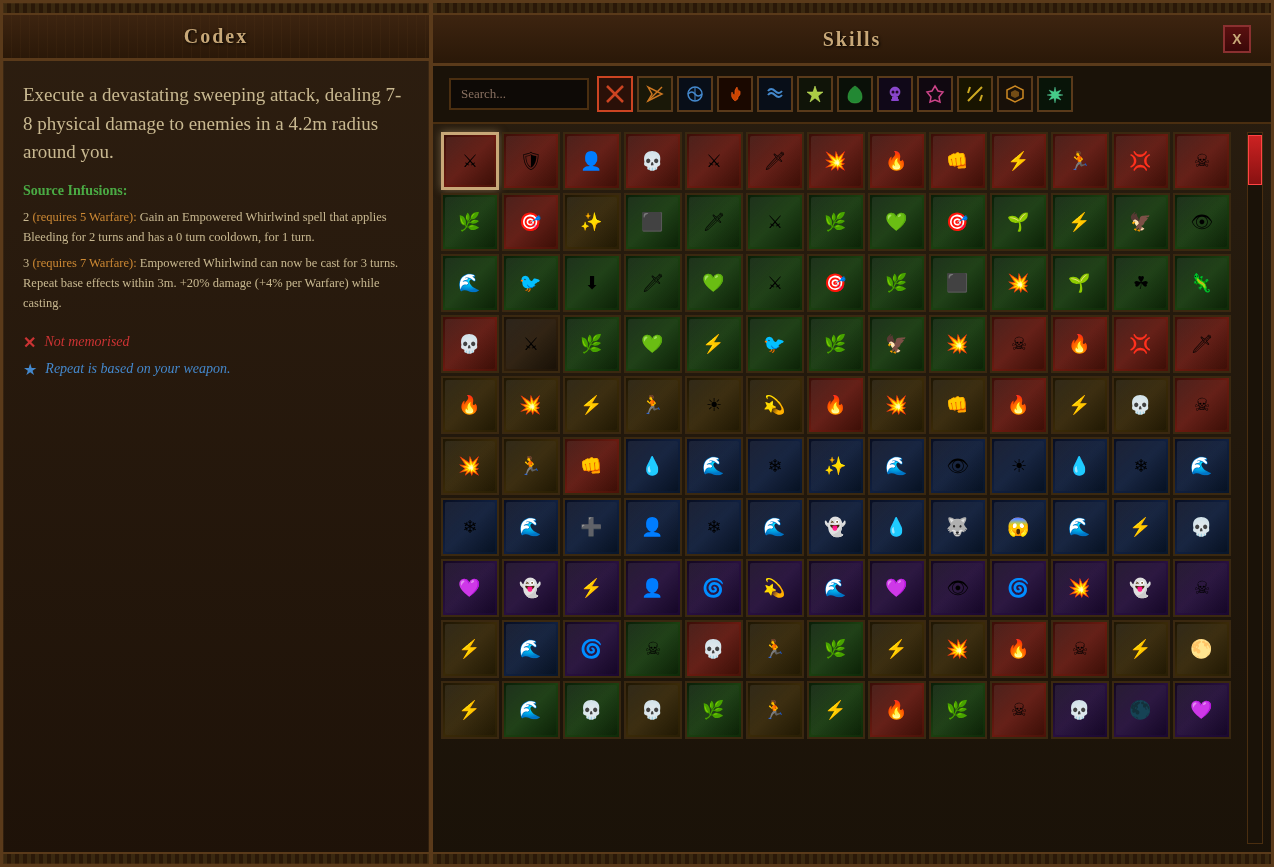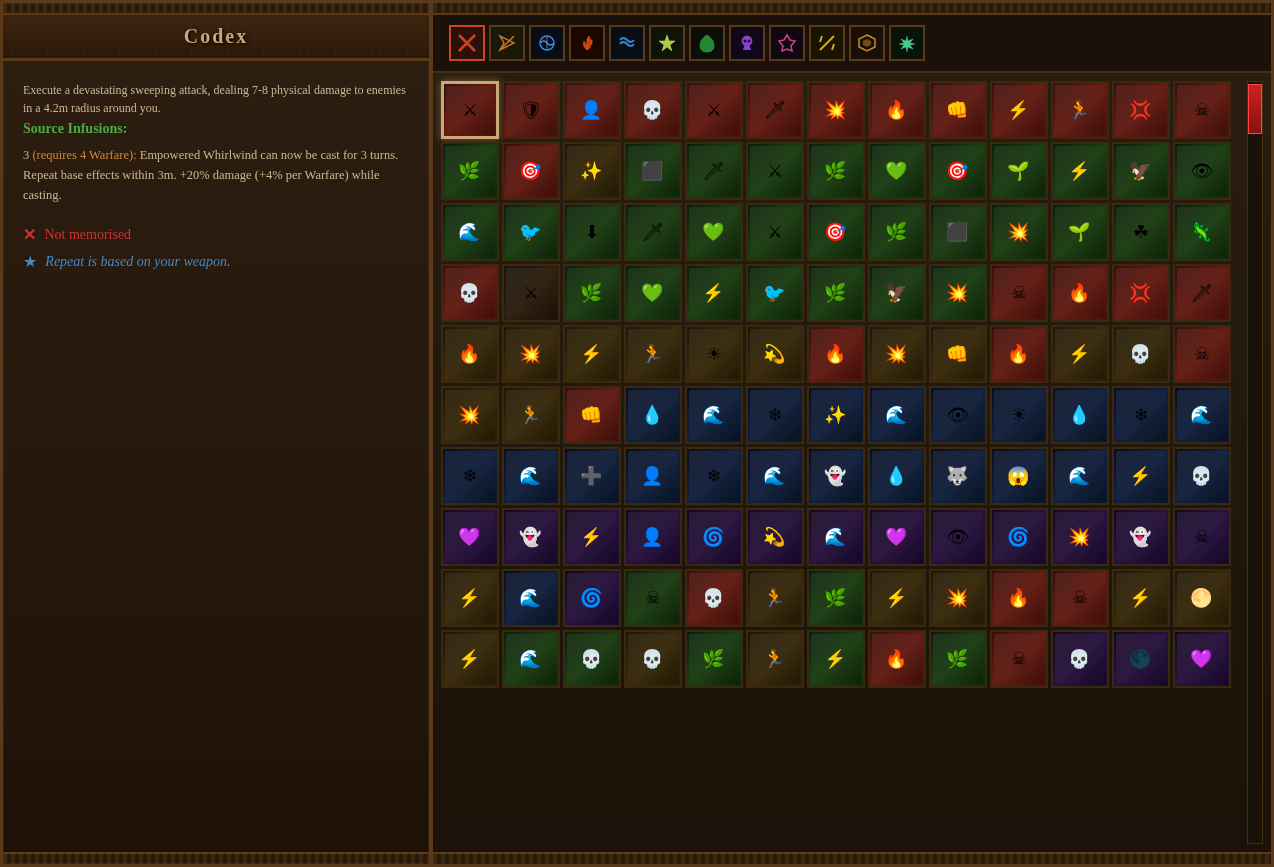--- a/index.html
+++ b/index.html
@@ -87,23 +87,23 @@
 
     .stats-id {
       color: #4aaa44;
       font-size: 13px;
       font-style: italic;
       margin-bottom: 8px;
     }
 
     .skill-description {
       color: #c8b890;
-      font-size: 12px;
+      font-size: 19px;
       line-height: 1.5;
-      margin-bottom: 4px;
+      margin-bottom: 16px;
     }
 
     .source-infusions-title {
       color: #4aaa44;
       font-size: 14px;
       font-weight: bold;
       margin-bottom: 8px;
     }
 
     .infusion-line {
@@ -131,20 +131,21 @@
 
     .x-icon {
       color: #cc3333;
       font-size: 16px;
       font-weight: bold;
     }
 
     .not-memorised-text {
       color: #cc3333;
       font-size: 14px;
+      font-style: italic;
     }
 
     .damage-weapon-row {
       display: flex;
       align-items: center;
       gap: 8px;
     }
 
     .star-icon {
       color: #4488cc;
@@ -375,24 +376,29 @@
     </div>
 
     <div class="codex-content">
 
 
       <div class="skill-description">Execute a devastating sweeping attack, dealing 7-8 physical damage to enemies in a 4.2m radius around you.</div>
 
       <div class="source-infusions-title">Source Infusions:</div>
 
 
+      <div class="infusion-line">
+        <span class="infusion-number">2 </span>
+        <span class="infusion-req">(requires 5 Warfare): </span>
+        <span>Gain an Empowered Whirlwind spell that applies Bleeding for 2 turns and has a 0 turn cooldown, for 1 turn.</span>
+      </div>
 
       <div class="infusion-line">
         <span class="infusion-number">3 </span>
-        <span class="infusion-req">(requires 4 Warfare): </span>
+        <span class="infusion-req">(requires 7 Warfare): </span>
         <span>Empowered Whirlwind can now be cast for 3 turns. Repeat base effects within 3m. +20% damage (+4% per Warfare) while casting.</span>
       </div>
 
       <div class="not-memorised-row">
         <span class="x-icon">✕</span>
         <span class="not-memorised-text">Not memorised</span>
       </div>
 
       <div class="damage-weapon-row">
         <span class="star-icon">★</span>
@@ -403,22 +409,28 @@
 
 
     <div class="outer-bottom-bar"></div>
 
   </div>
 
   <div class="skills-panel">
 
     <div class="outer-top-bar"></div>
 
+    <div class="skills-header">
+      <div style="width:28px"></div>
+      <span class="skills-title">Skills</span>
+      <button class="close-button">X</button>
+    </div>
 
     <div class="skills-toolbar">
+      <input class="search-input" type="text" placeholder="Search..." style="">
 
       <div class="filter-icons">
 
         <div class="filter-icon-btn active" style="background: #2a1008; border-color: #cc4422;">
           <svg width="22" height="22" viewBox="0 0 22 22">
             <line x1="3" y1="19" x2="19" y2="3" stroke="#cc4422" stroke-width="2.5"></line>
             <line x1="3" y1="3" x2="19" y2="19" stroke="#cc4422" stroke-width="2.5"></line>
           </svg>
         </div>
 

